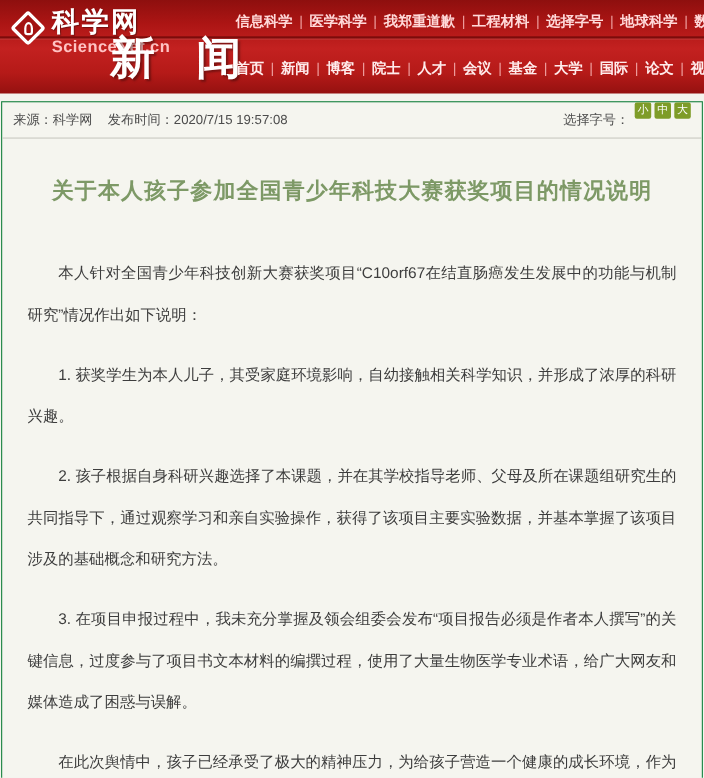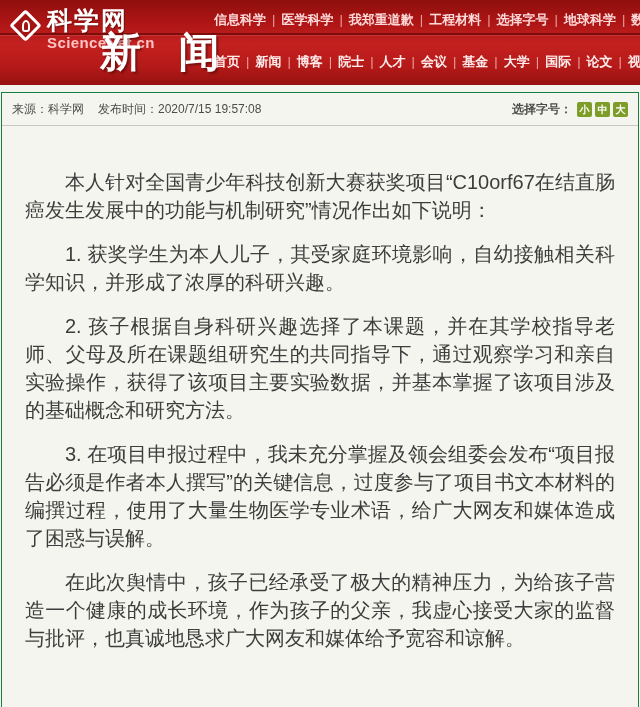--- a/index.html
+++ b/index.html
@@ -29,31 +29,31 @@
   .nav2 { top:53px; }
   .nav a, .nav span.item { color:#ffd9d9; text-decoration:none; cursor:pointer; }
   .nav2 a, .nav2 span.item { color:#ffecec;margin-top:18px; }
   .nav .sep { color:#ee9f9f; margin:0 6px; font-weight:normal; }
 
   
   .content-box { margin:7px 1px 0 1px; border:1px solid #15803d; background:#f5f5ef; height:620px; overflow:hidden; }
   .meta-row { height:33px; line-height:32px; border-bottom:1px solid #c9c9c1; padding:0 10px;
     font-size:12px; color:#4c4c4c; display:flex; justify-content:space-between; align-items:center; }
   .meta-left .v { margin-right:14px; }
-  .fsz { display:flex; align-items:center; gap:3px;font-weight:bold; }
+  .fsz { display:flex; gap:3px; }
   .fsz-label { margin-right:2px; }
   .fsz-box { display:inline-block; width:15px; height:15px; line-height:15px; text-align:center;
     background:#7e9c28; color:#fff; font-size:10px; border-radius:2px; cursor:pointer; }
 
   
   .article { padding:0 23px; }
   .article-title { margin-top:34px; text-align:center; font-size:20px; font-weight:bold;
     color:#7d9966; letter-spacing:1px; }
   .article-body { margin-top:42px; }
-  .article-body p { font-size:20px; color:#3d3d3d; line-height:28px; text-indent:2em;
+  .article-body p { font-size:14px; color:#3d3d3d; line-height:38px; text-indent:2em;
     text-align:justify; margin-bottom:16px; }
 </style>
 </head>
 <body>
 
 <div class="banner">
   <div class="banner-divider"></div>
 
   <div class="logo">
     <div class="logo-diamond">
@@ -83,20 +83,21 @@
       <span class="fsz-label">选择字号：</span>
       <span style="display:flex;gap:3px;">
           <span class="fsz-box">小</span>
           <span class="fsz-box">中</span>
           <span class="fsz-box">大</span>
         </span>
     </div>
   </div>
 
   <div class="article">
+    <h1 class="article-title">关于本人孩子参加全国青少年科技大赛获奖项目的情况说明</h1>
 
     <div class="article-body">
         <p>本人针对全国青少年科技创新大赛获奖项目“C10orf67在结直肠癌发生发展中的功能与机制研究”情况作出如下说明：</p>
         <p>1. 获奖学生为本人儿子，其受家庭环境影响，自幼接触相关科学知识，并形成了浓厚的科研兴趣。</p>
         <p>2. 孩子根据自身科研兴趣选择了本课题，并在其学校指导老师、父母及所在课题组研究生的共同指导下，通过观察学习和亲自实验操作，获得了该项目主要实验数据，并基本掌握了该项目涉及的基础概念和研究方法。</p>
         <p>3. 在项目申报过程中，我未充分掌握及领会组委会发布“项目报告必须是作者本人撰写”的关键信息，过度参与了项目书文本材料的编撰过程，使用了大量生物医学专业术语，给广大网友和媒体造成了困惑与误解。</p>
         <p>在此次舆情中，孩子已经承受了极大的精神压力，为给孩子营造一个健康的成长环境，作为孩子的父亲，我虚心接受大家的监督与批评，也真诚地恳求广大网友和媒体给予宽容和谅解。</p>
       </div>
 
   </div>

